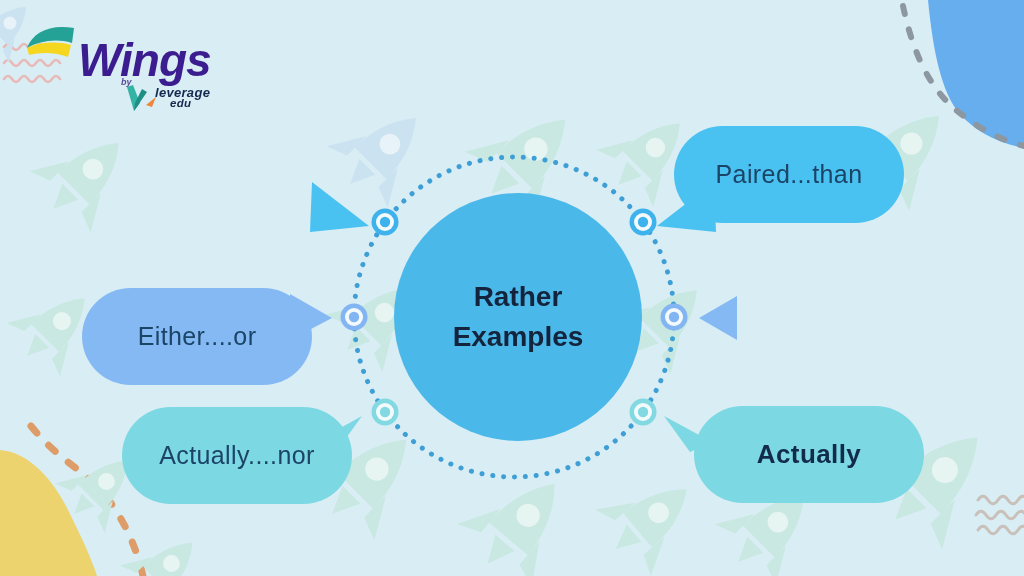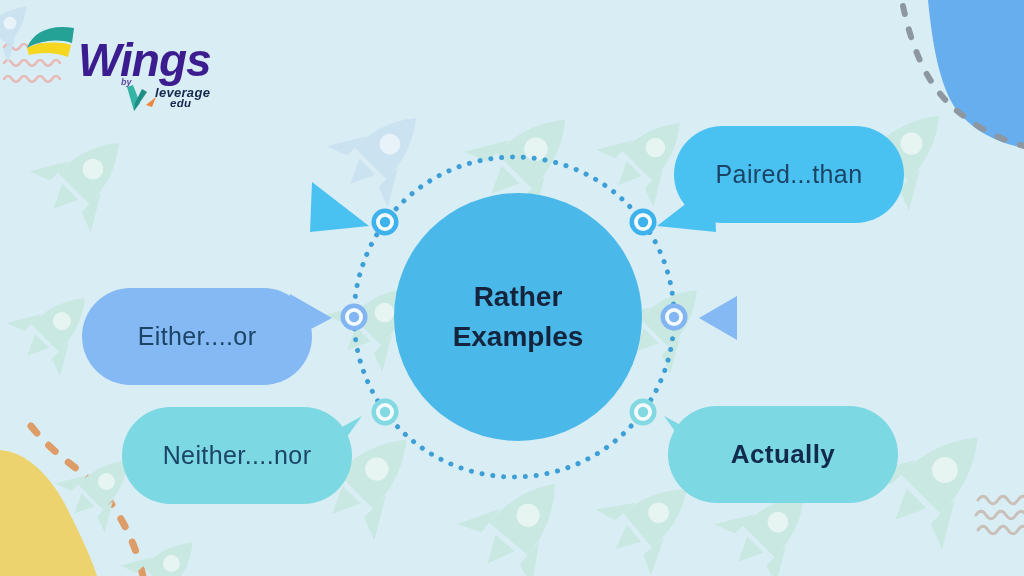--- a/index.html
+++ b/index.html
@@ -147,26 +147,26 @@
       <path d="M127,87 L134,111 L140,103 L133,85 Z" style="fill:var(--book-teal)"></path>
       <path d="M134,111 L147,92 L142,89 L135,103 Z" style="fill:var(--book-teal-dark)"></path>
     </g>
     <polygon points="146,105 156,97 152,107" style="fill:var(--rocket-orange)"></polygon>
   </svg>
 
   <div class="bubble peri" style="left:82px;top:267px">
     <span>Either....or</span>
   </div>
   <div class="bubble teal" style="left:122px;top:407px">
-    <span>Neither....nor</span>
+    <span>Actually....nor</span>
   </div>
   <div class="bubble cyan" style="left:674px;top:126px">
     <span>Paired...than</span>
   </div>
-  <div class="bubble teal bold" style="left:668px;top:406px">
+  <div class="bubble teal bold" style="left:694px;top:406px">
     <span>Actually</span>
   </div>
 
   <div class="center-circle">
     <div>Rather</div>
     <div>Examples</div>
   </div>
 
   <div class="logo">
     <div class="brand">Wings</div>

